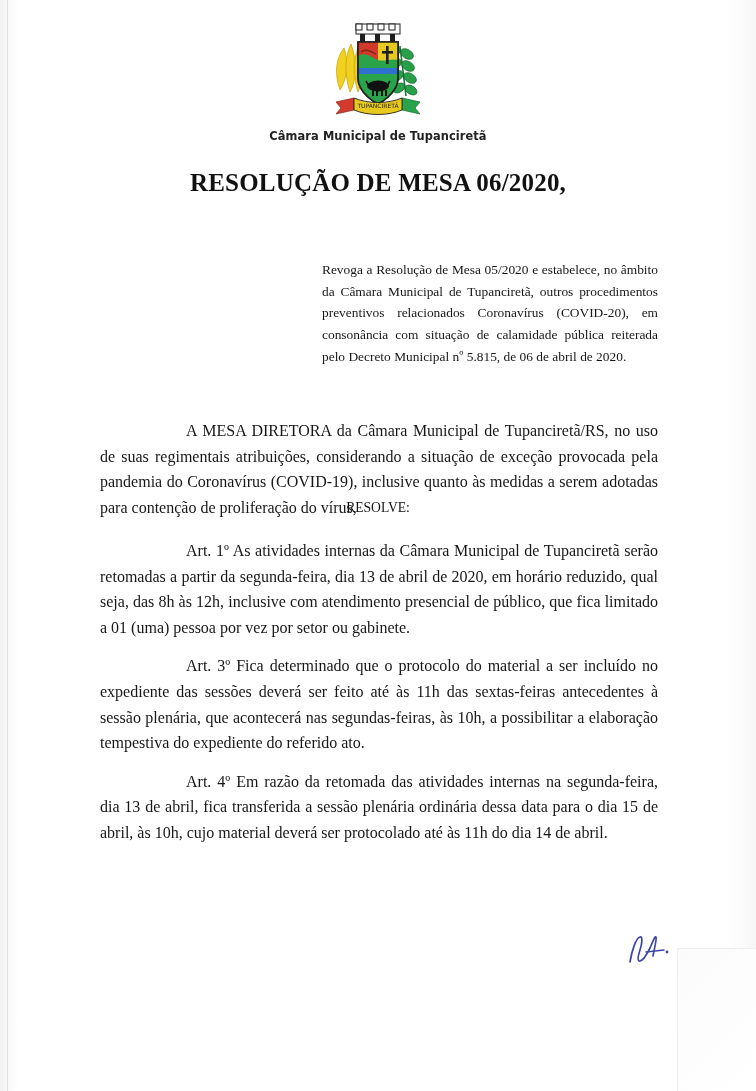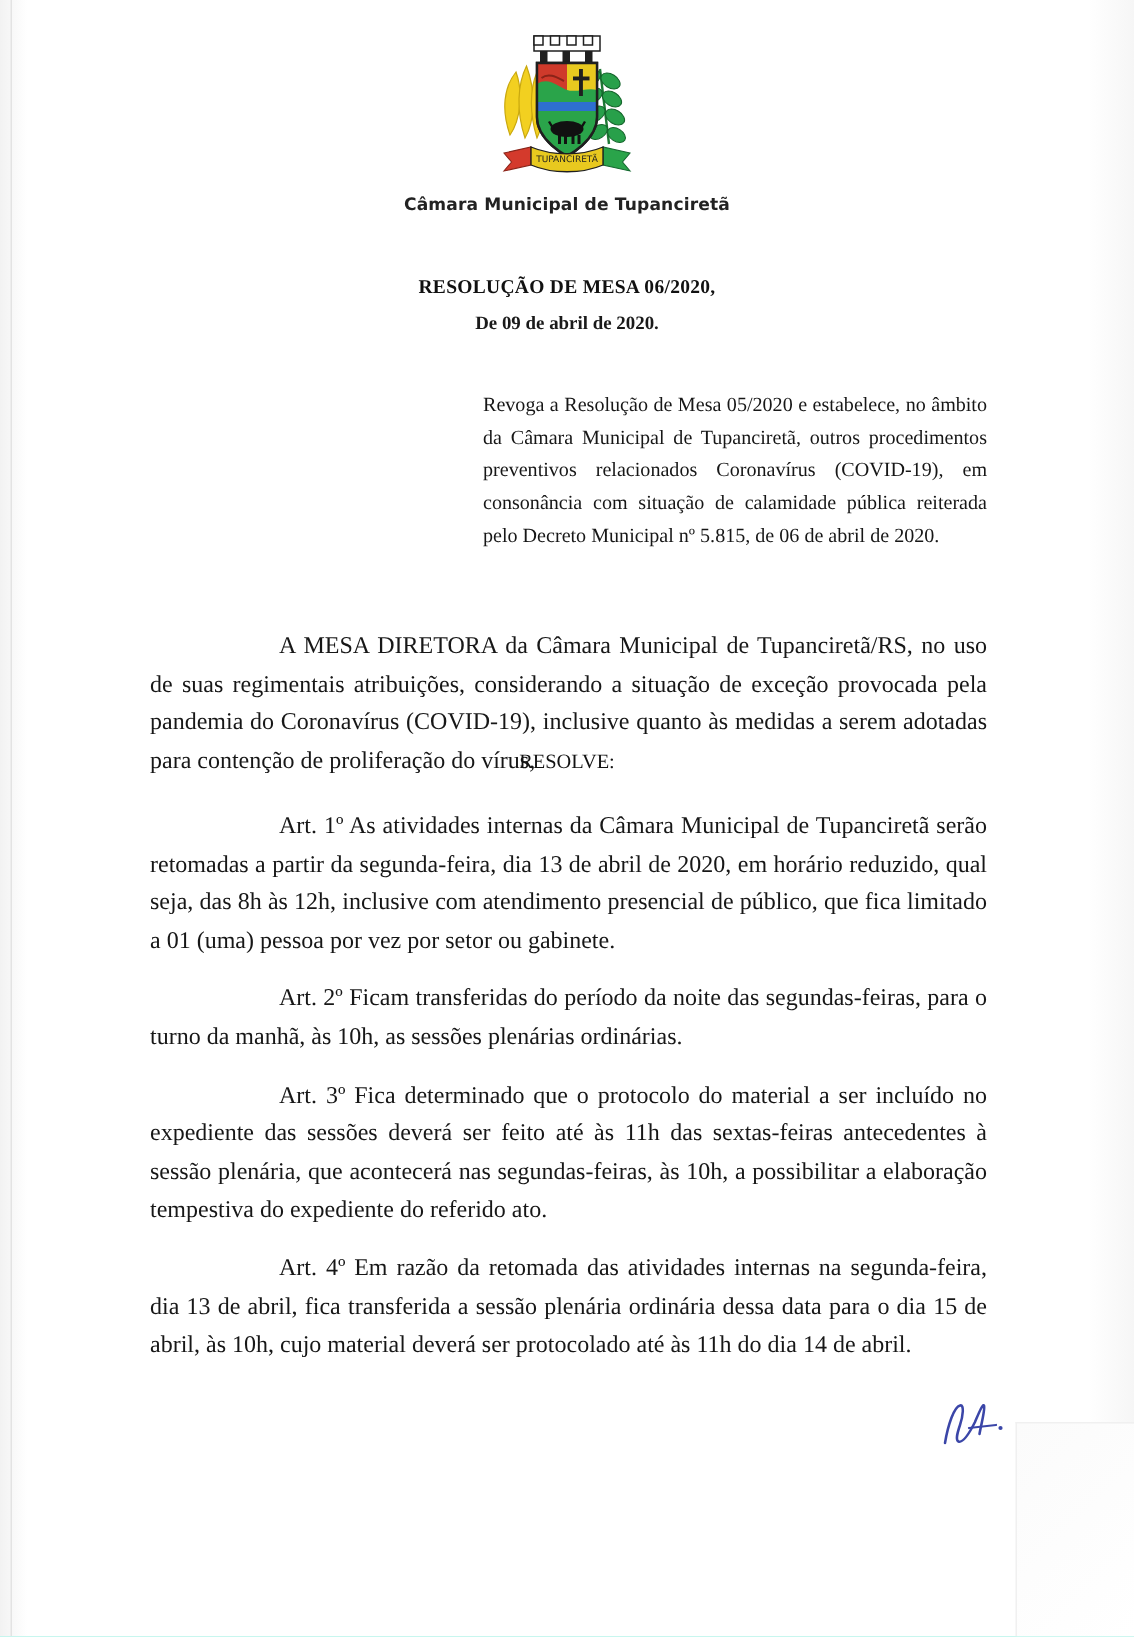--- a/index.html
+++ b/index.html
@@ -6,21 +6,21 @@
     margin: 0;
     padding: 0;
     background: #ffffff;
   }
 
   .page {
     position: relative;
     width: 756px;
     height: 1091px;
     margin: 0;
-    background: #5eead4;
+    background: #f0abfc;
     overflow: hidden;
     font-family: "Liberation Serif", "DejaVu Serif", serif;
     color: #161616;
   }
 
   
   .scan-tint {
     position: absolute;
     inset: 0;
     background:
@@ -60,23 +60,23 @@
     font-size: 11.4px;
     font-weight: 600;
     letter-spacing: 0.1px;
     color: #222;
   }
 
   
   .doc-title {
     position: absolute;
     left: 0; right: 0;
-    top: 183px;
-    text-align: center;
-    font-size: 13px;
+    top: 169px;
+    text-align: center;
+    font-size: 25px;
     font-weight: bold;
     letter-spacing: 0.2px;
     color: #111;
   }
   .doc-subtitle {
     position: absolute;
     left: 0; right: 0;
     top: 208px;
     text-align: center;
     font-size: 12.6px;
@@ -211,33 +211,31 @@
         <path d="M40 80 C54 86 74 86 88 80 L88 92 C74 98 54 98 40 92 Z" fill="#e8c91f" stroke="#1f1f1f" stroke-width="0.9"></path>
         <text x="64" y="90" text-anchor="middle" font-size="6" font-family="DejaVu Sans, sans-serif" fill="#1f1f1f">TUPANCIRETÃ</text>
       </g>
     </svg>
 
     <div class="org-name">Câmara Municipal de Tupanciretã</div>
   </div>
 
   <div class="doc-title">RESOLUÇÃO DE MESA 06/2020,</div>
 
-  <div class="doc-subtitle">De 09 de abril de 2020.</div>
-
-  <div class="ementa">Revoga a Resolução de Mesa 05/2020 e estabelece, no âmbito da Câmara Municipal de Tupanciretã, outros procedimentos preventivos relacionados Coronavírus (COVID-19), em consonância com situação de calamidade pública reiterada pelo Decreto Municipal nº 5.815, de 06 de abril de 2020.</div>
+
+  <div class="ementa">Revoga a Resolução de Mesa 05/2020 e estabelece, no âmbito da Câmara Municipal de Tupanciretã, outros procedimentos preventivos relacionados Coronavírus (COVID-20), em consonância com situação de calamidade pública reiterada pelo Decreto Municipal nº 5.815, de 06 de abril de 2020.</div>
 
   <div class="body-block preamble">
     <p>A MESA DIRETORA da Câmara Municipal de Tupanciretã/RS, no uso de suas regimentais atribuições, considerando a situação de exceção provocada pela pandemia do Coronavírus (COVID-19), inclusive quanto às medidas a serem adotadas para contenção de proliferação do vírus,</p>
   </div>
 
   <div class="resolve">RESOLVE:</div>
 
   <div class="body-block articles">
     <p>Art. 1º As atividades internas da Câmara Municipal de Tupanciretã serão retomadas a partir da segunda-feira, dia 13 de abril de 2020, em horário reduzido, qual seja, das 8h às 12h, inclusive com atendimento presencial de público, que fica limitado a 01 (uma) pessoa por vez por setor ou gabinete.</p>
-    <p>Art. 2º Ficam transferidas do período da noite das segundas-feiras, para o turno da manhã, às 10h, as sessões plenárias ordinárias.</p>
     <p>Art. 3º Fica determinado que o protocolo do material a ser incluído no expediente das sessões deverá ser feito até às 11h das sextas-feiras antecedentes à sessão plenária, que acontecerá nas segundas-feiras, às 10h, a possibilitar a elaboração tempestiva do expediente do referido ato.</p>
     <p>Art. 4º Em razão da retomada das atividades internas na segunda-feira, dia 13 de abril, fica transferida a sessão plenária ordinária dessa data para o dia 15 de abril, às 10h, cujo material deverá ser protocolado até às 11h do dia 14 de abril.</p>
   </div>
 
   <svg class="signature" width="70" height="40" viewBox="0 0 70 40">
     <path d="M10 34 C12 22 16 10 20 9 C23 8 22 16 20 22 C18 28 17 32 19 33 C22 34 26 28 30 20 C33 13 35 8 36 9 C37 11 34 22 33 28" stroke="#3b46a8" stroke-width="1.7" fill="none" stroke-linecap="round"></path>
     <path d="M26 24 L44 22" stroke="#3b46a8" stroke-width="1.5" fill="none" stroke-linecap="round"></path>
     <circle cx="47" cy="24" r="1.4" fill="#3b46a8"></circle>
   </svg>
 

